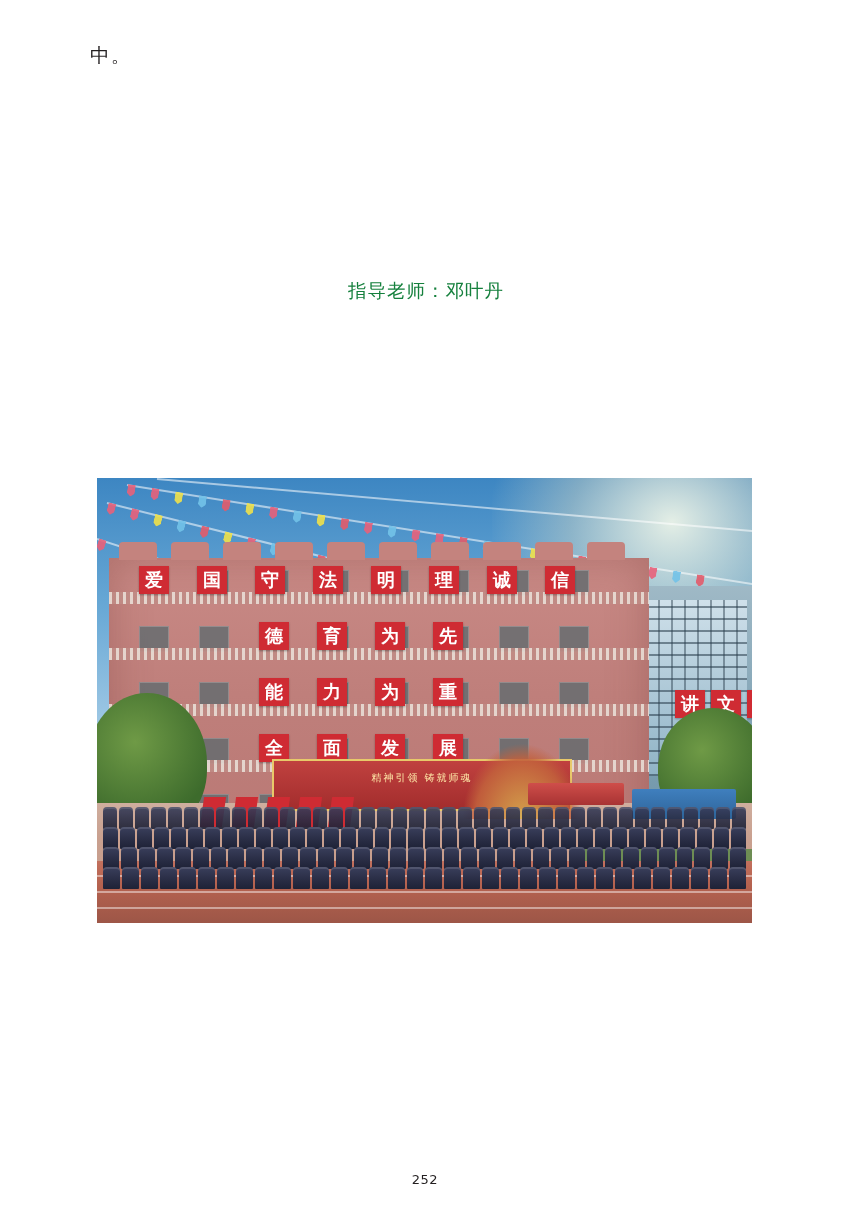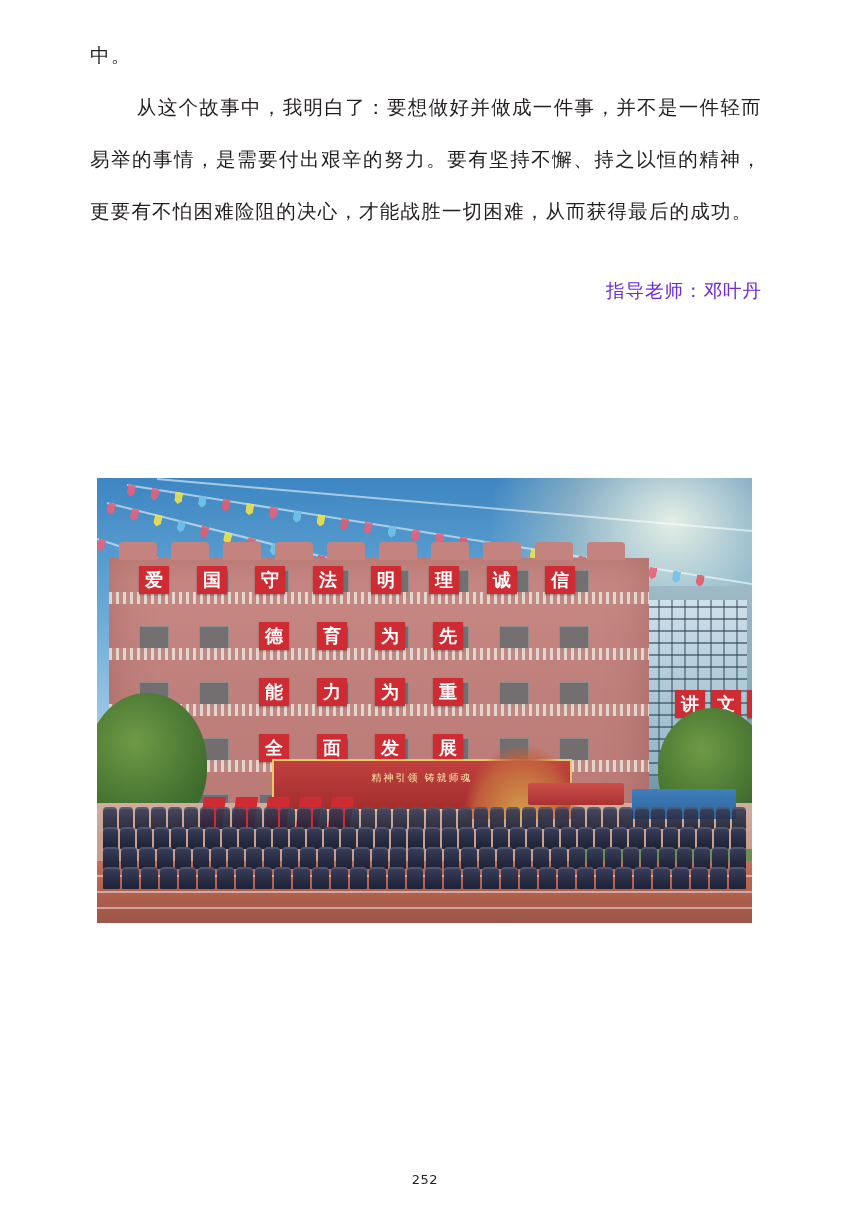--- a/index.html
+++ b/index.html
@@ -42,25 +42,25 @@
     text-indent: 2.4em;
   }
   .para.last-line-left {
     text-align-last: left;
   }
   .signature {
     position: absolute;
     left: 90px;
     top: 278px;
     width: 672px;
-    text-align: right;
+    text-align: center;
     font-family: "DejaVu Sans", "Liberation Sans", sans-serif;
     font-size: 18.5px;
     letter-spacing: 1px;
-    color: #6d28d9;
+    color: #15803d;
   }
 
   
   .photo-frame {
     position: absolute;
     left: 97px;
     top: 478px;
     width: 655px;
     height: 445px;
     overflow: hidden;
@@ -316,21 +316,20 @@
     letter-spacing: 0.5px;
   }
 </style>
 </head>
 <body>
 
 <div class="page">
 
   <div class="body-text">
     <p class="para last-line-left">中。</p>
-    <p class="para indent last-line-left">从这个故事中，我明白了：要想做好并做成一件事，并不是一件轻而易举的事情，是需要付出艰辛的努力。要有坚持不懈、持之以恒的精神，更要有不怕困难险阻的决心，才能战胜一切困难，从而获得最后的成功。</p>
   </div>
 
   <div class="signature">指导老师：邓叶丹</div>
 
   <div class="photo-frame">
     <div class="photo">
 
       <div class="sky"></div>
       <div class="sun-glow"></div>
 

